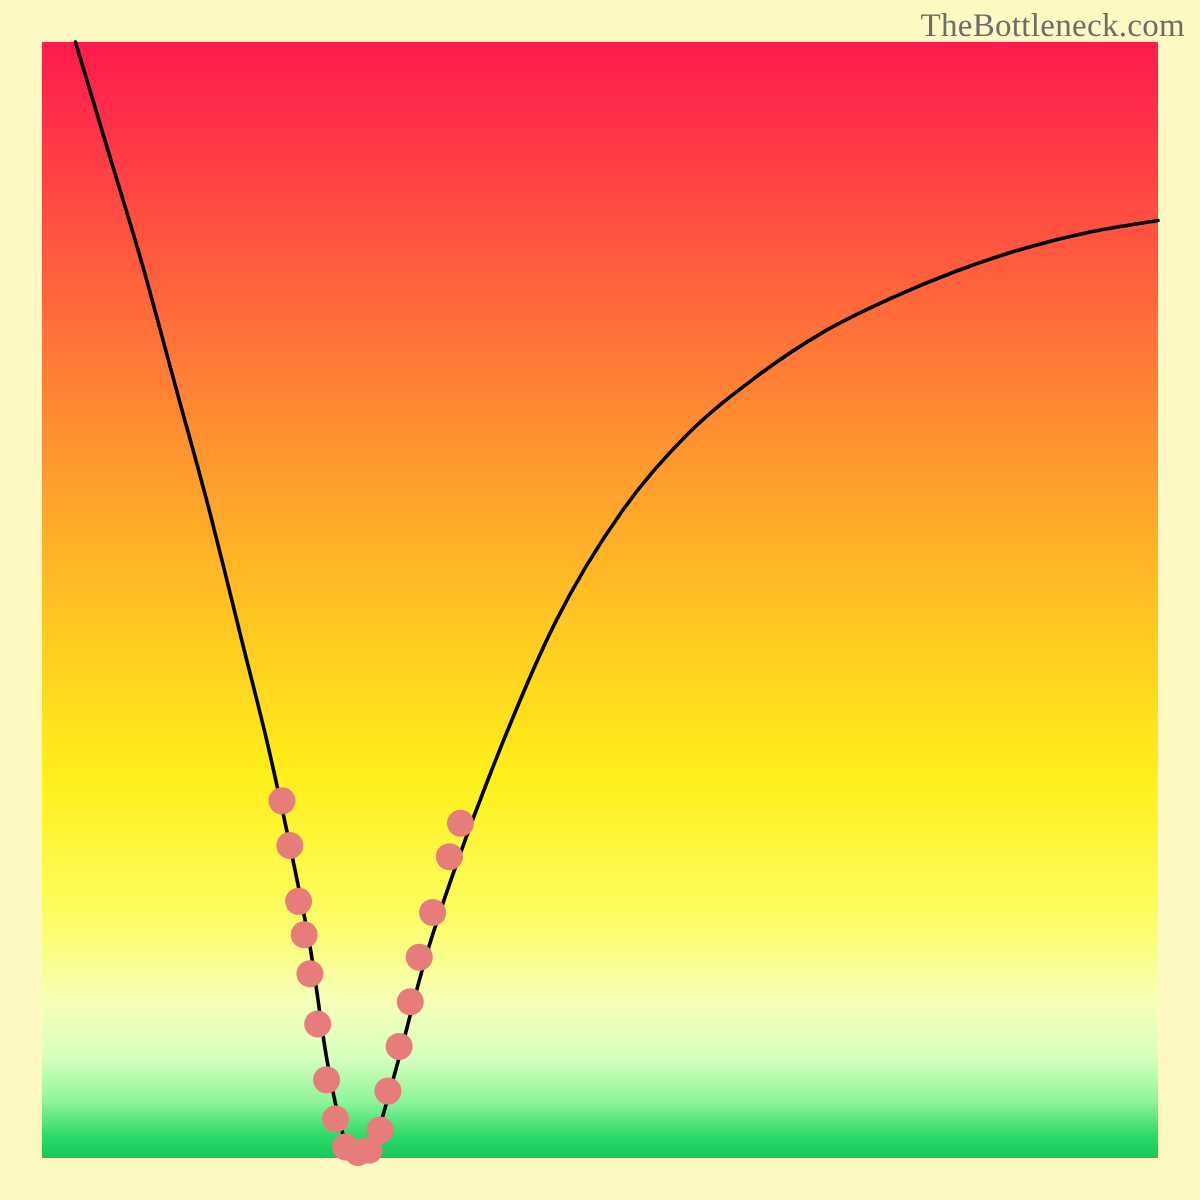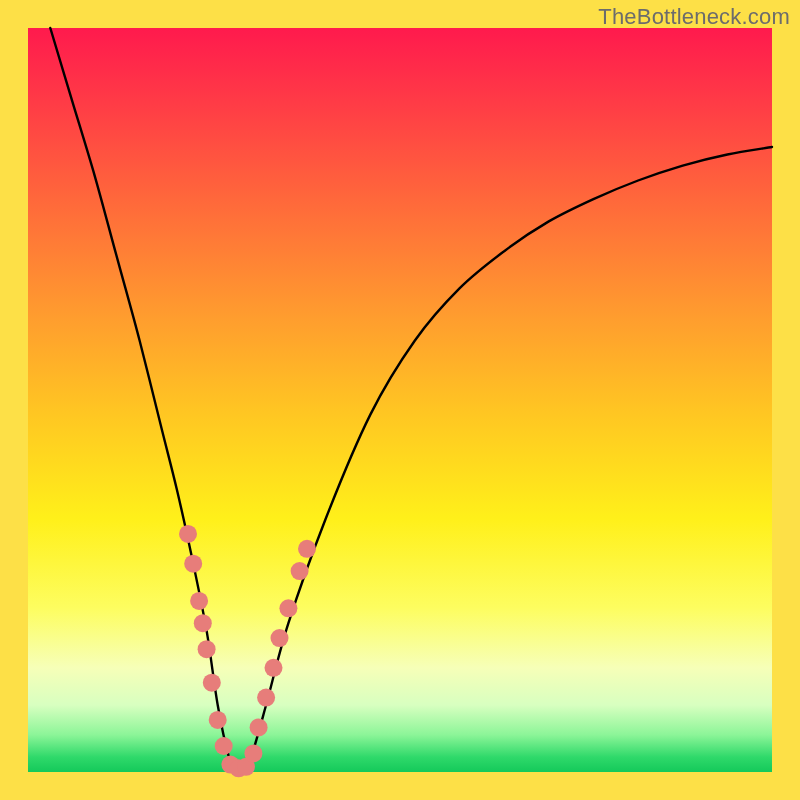--- a/index.html
+++ b/index.html
@@ -10,21 +10,22 @@
     overflow: hidden;
     background: #000;
     font-family: Arial, Helvetica, sans-serif;
   }
   .frame {
     position: absolute;
     left: 0;
     top: 0;
     width: 800px;
     height: 800px;
-    background: #fde047;
+    background: #fef9c3;
+    font-family: Liberation Serif, serif;
   }
   .plot {
     position: absolute;
     left: 28px;
     top: 28px;
     width: 744px;
     height: 744px;
     background: linear-gradient(to bottom,
       #ff1a4d 0%,
       #ff3b46 10%,

